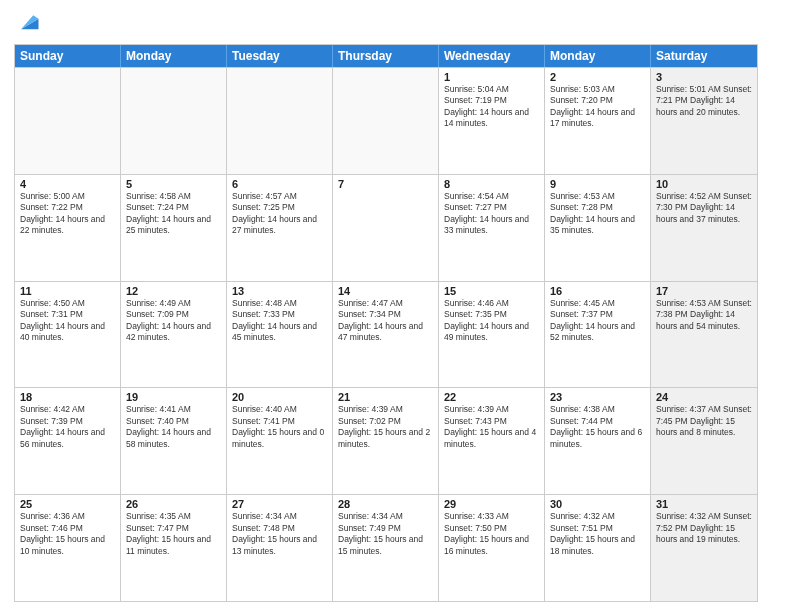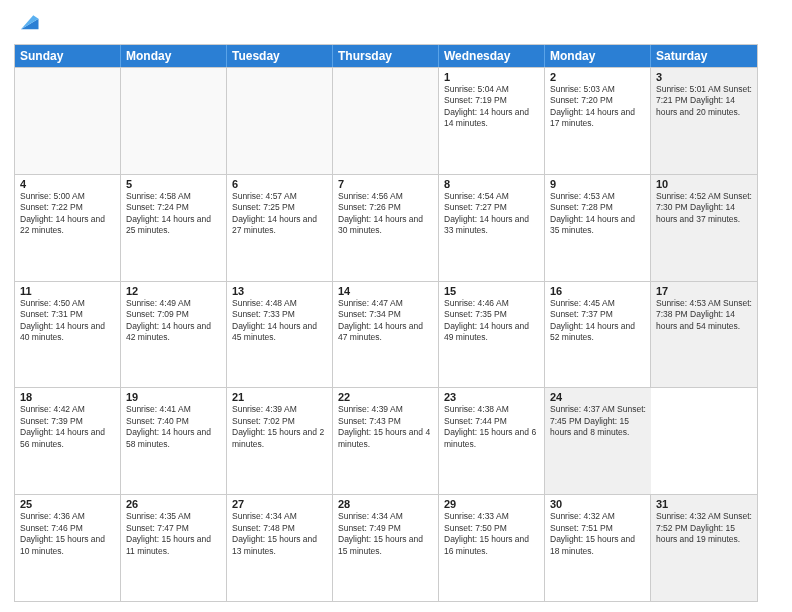--- a/index.html
+++ b/index.html
@@ -176,24 +176,20 @@
           </div>
           <div class="cal-cell">
             <div class="day-num">6</div>
             <div class="day-info">Sunrise: 4:57 AM
 Sunset: 7:25 PM
 Daylight: 14 hours
 and 27 minutes.</div>
           </div>
           <div class="cal-cell">
             <div class="day-num">7</div>
-            <div class="day-info">Sunrise: 4:56 AM
-Sunset: 7:26 PM
-Daylight: 14 hours
-and 30 minutes.</div>
           </div>
           <div class="cal-cell">
             <div class="day-num">8</div>
             <div class="day-info">Sunrise: 4:54 AM
 Sunset: 7:27 PM
 Daylight: 14 hours
 and 33 minutes.</div>
           </div>
           <div class="cal-cell">
             <div class="day-num">9</div>
@@ -268,20 +264,27 @@
 Sunset: 7:39 PM
 Daylight: 14 hours
 and 56 minutes.</div>
           </div>
           <div class="cal-cell">
             <div class="day-num">19</div>
             <div class="day-info">Sunrise: 4:41 AM
 Sunset: 7:40 PM
 Daylight: 14 hours
 and 58 minutes.</div>
+          </div>
+          <div class="cal-cell">
+            <div class="day-num">20</div>
+            <div class="day-info">Sunrise: 4:40 AM
+Sunset: 7:41 PM
+Daylight: 15 hours
+and 0 minutes.</div>
           </div>
           <div class="cal-cell">
             <div class="day-num">21</div>
             <div class="day-info">Sunrise: 4:39 AM
 Sunset: 7:02 PM
 Daylight: 15 hours
 and 2 minutes.</div>
           </div>
           <div class="cal-cell">
             <div class="day-num">22</div>

